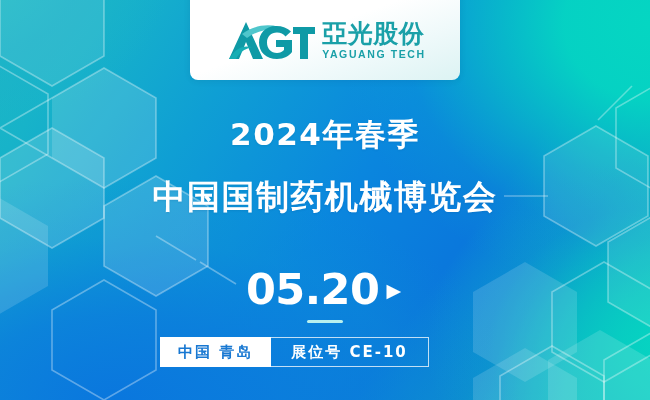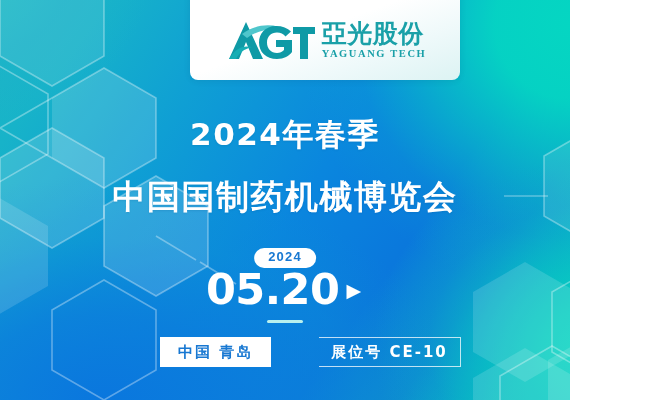--- a/index.html
+++ b/index.html
@@ -6,21 +6,21 @@
     margin: 0;
     padding: 0;
     background: #ffffff;
   }
   body {
     font-family: "Liberation Sans", "DejaVu Sans", sans-serif;
   }
 
   #banner {
     position: relative;
-    width: 570px;
+    width: 650px;
     height: 400px;
     overflow: hidden;
     background: #c2410c;
   }
 
   
   .bg-base {
     position: absolute;
     inset: 0;
     background:
@@ -126,21 +126,21 @@
     font-family: "DejaVu Sans", "Liberation Sans", sans-serif;
   }
   .logo-text-en {
     color: #1aa0a8;
     font-size: 10.5px;
     font-weight: 700;
     letter-spacing: 1.6px;
     line-height: 1.0;
     margin-top: 3px;
     text-align: center;
-    font-family: Liberation Serif, serif;
+    font-family: Liberation Sans, sans-serif;
   }
   .logo-words { display: flex; flex-direction: column; }
 
   
   .title-block {
     position: absolute;
     left: 0;
     right: 0;
     top: 116px;
     text-align: center;
@@ -218,21 +218,20 @@
   }
 
   
   .bottom-bar {
     position: absolute;
     left: 160px;
     top: 337px;
     display: flex;
     align-items: stretch;
     height: 30px;
-    gap: 48px;
   }
   .loc-box {
     background: #ffffff;
     color: #1878d2;
     font-size: 15px;
     font-weight: 700;
     letter-spacing: 2px;
     display: flex;
     align-items: center;
     justify-content: center;
@@ -242,21 +241,21 @@
   .booth-box {
     border: 1.5px solid rgba(255,255,255,0.75);
     border-left: none;
     color: #ffffff;
     font-size: 15px;
     font-weight: 700;
     letter-spacing: 2px;
     display: flex;
     align-items: center;
     justify-content: center;
-    padding: 0 12px;
+    padding: 0 20px;
     box-sizing: border-box;
     font-family: "DejaVu Sans", "Liberation Sans", sans-serif;
   }
 </style>
 </head>
 <body>
 
 <div id="banner">
 
   <div class="bg-base"></div>
@@ -332,21 +331,20 @@
         <span class="logo-text-en">YAGUANG TECH</span>
       </span>
     </div>
   </div>
 
   <div class="title-block">
     <div class="title-line1">2024年春季</div>
     <div class="title-line2">中国国制药机械博览会</div>
   </div>
 
-  <div class="year-pill">2024</div>
   <div class="date-row">
     <span class="date-num">05.20</span>
     <span class="date-arrow">▶</span>
   </div>
   <div class="date-dash"></div>
 
   <div class="bottom-bar">
     <div class="loc-box">中国 青岛</div>
     <div class="booth-box">展位号 CE-10</div>
   </div>

